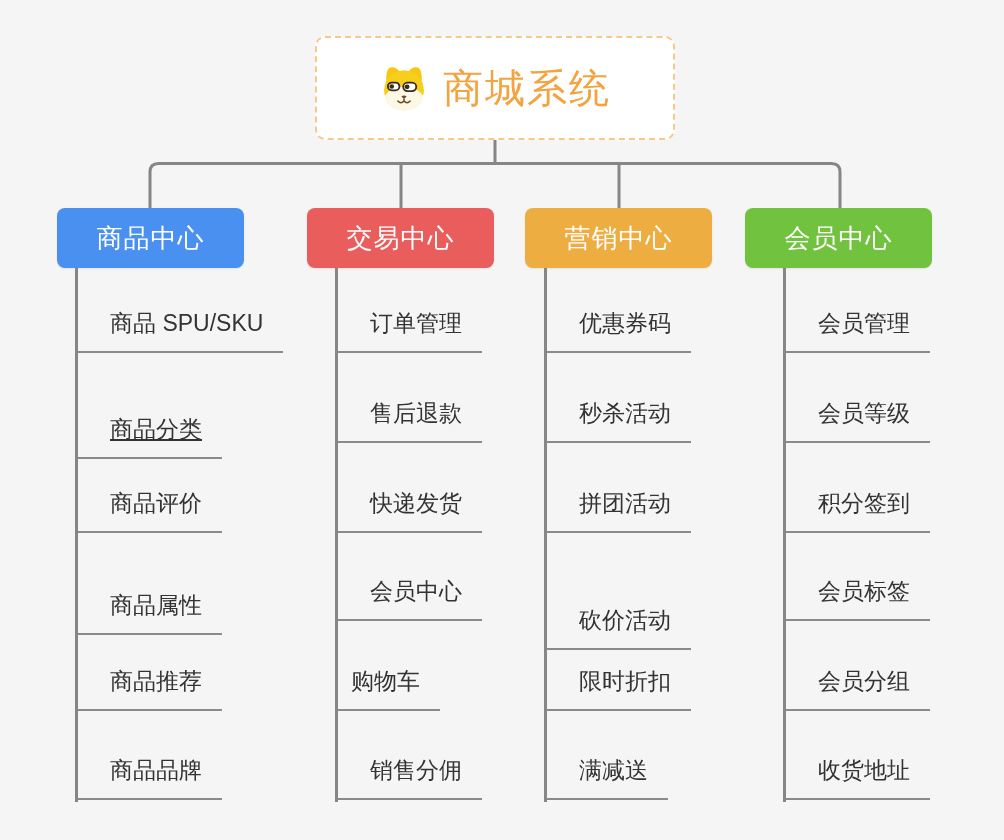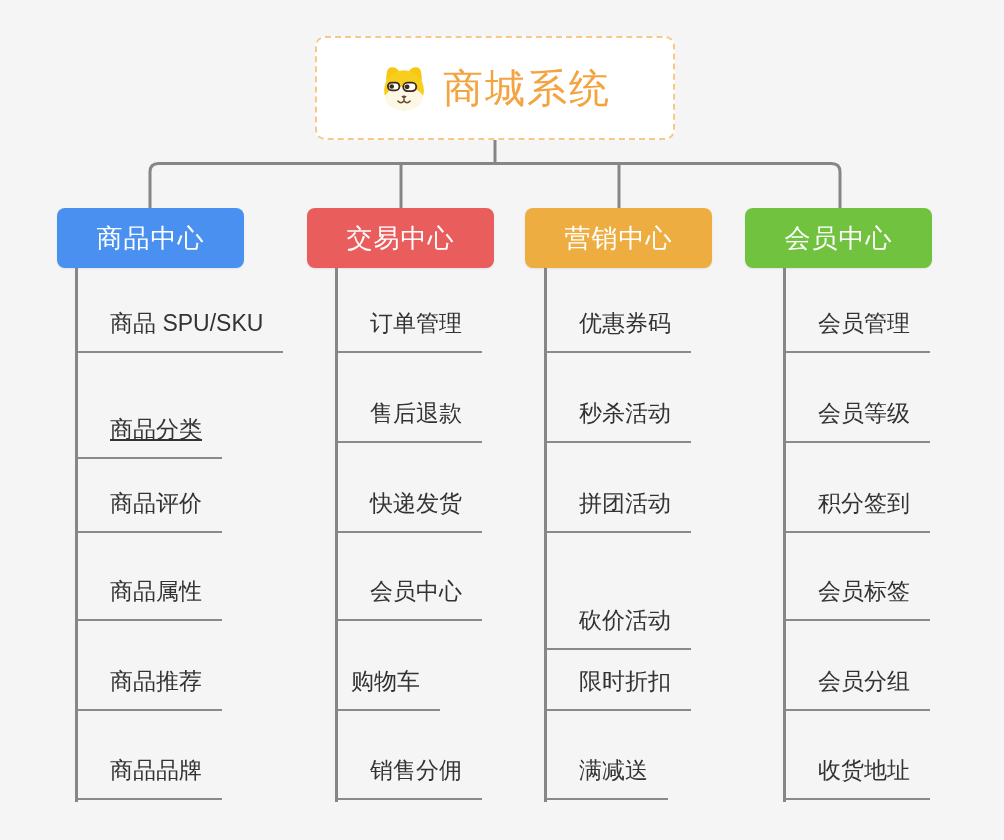--- a/index.html
+++ b/index.html
@@ -93,21 +93,21 @@
 
   <div id="branches">
     <div>
       <div class="branch-box" style="left: 57px; background: rgb(74, 144, 240);">
         <span>商品中心</span>
       </div>
       <div class="branch-col" style="left: 75px;">
           <div class="leaf" style="top: 85px;">商品 SPU/SKU</div>
           <div class="leaf" style="top: 191px; text-decoration: underline;">商品分类</div>
           <div class="leaf" style="top: 265px;">商品评价</div>
-          <div class="leaf" style="top: 353px;">商品属性</div>
+          <div class="leaf" style="top: 367px;">商品属性</div>
           <div class="leaf" style="top: 443px;">商品推荐</div>
           <div class="leaf" style="top: 532px;">商品品牌</div>
         </div>
     </div>
 
     <div>
       <div class="branch-box" style="left: 307px; background: rgb(233, 93, 93);">
         <span>交易中心</span>
       </div>
       <div class="branch-col" style="left: 325px; margin-left: 10px;">

